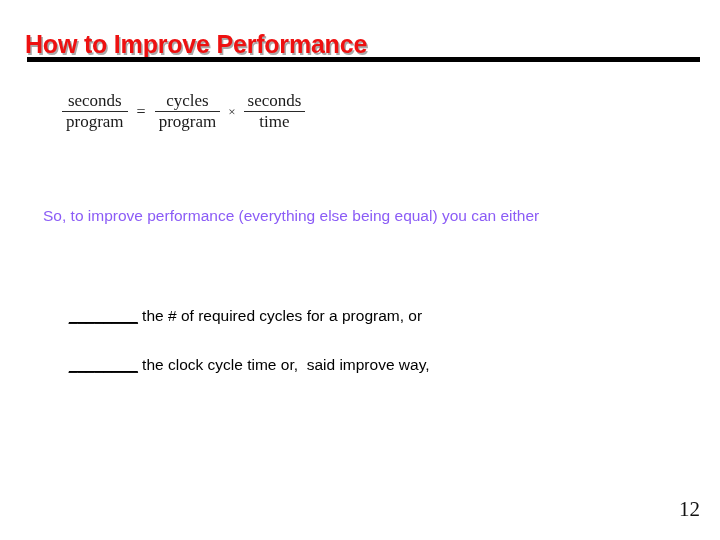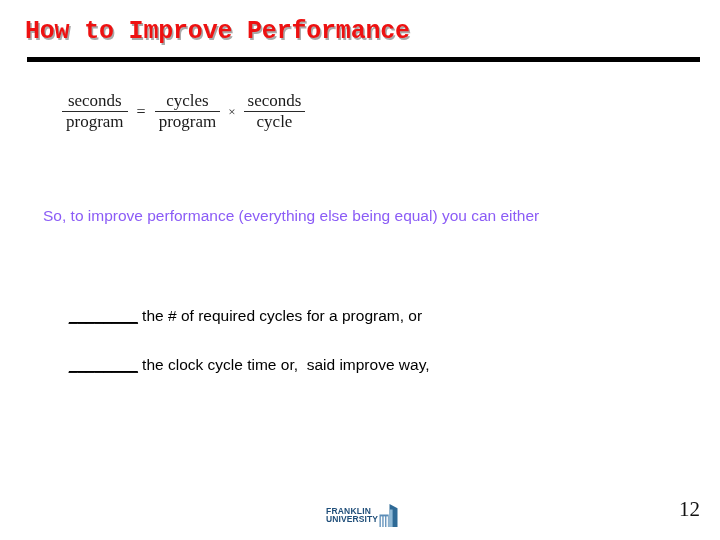--- a/index.html
+++ b/index.html
@@ -18,22 +18,22 @@
   .slide {
     position: absolute;
     inset: 0;
     background: #ffffff;
   }
 
   
   .slide-title {
     position: absolute;
     left: 25px;
-    top: 17px;
-    font-family: Liberation Mono, monospace;
+    top: 30px;
+    font-family: Liberation Sans, sans-serif;
     font-size: 25px;
     font-weight: bold;
     color: #EE1111;
     letter-spacing: -0.2px;
     white-space: nowrap;
     text-shadow: 1.5px 1.5px 0 rgba(140,140,140,0.75);
   }
 
   .title-rule {
     position: absolute;
@@ -177,52 +177,36 @@
       <span class="num">cycles</span>
       <span class="bar"></span>
       <span class="den">program</span>
     </span>
 
     <span class="op times">×</span>
 
     <span class="frac">
       <span class="num">seconds</span>
       <span class="bar"></span>
-      <span class="den">cycle</span>
+      <span class="den">time</span>
     </span>
 
   </div>
 
   <div class="body-block">
 
     <div class="lead">So, to improve performance (everything else being equal) you can either</div>
 
     <div class="blank-line b1">
       <span class="blank">________</span><span> the # of required cycles for a program, or</span>
     </div>
 
     <div class="blank-line b2">
       <span class="blank">________</span><span> the clock cycle time or,  said improve way,</span>
     </div>
 
 
   </div>
 
-  <div class="logo">
-    <span class="logo-words">
-      <span class="w1">FRANKLIN</span>
-      <span class="w2">UNIVERSITY</span>
-    </span>
-    <span class="logo-mark">
-      <svg width="19" height="23" viewBox="0 0 19 23" aria-hidden="true">
-        <path d="M10.5 0 L18.5 4.2 L18.5 23 L10.5 23 Z" fill="#2E6A96"></path>
-        <path d="M10.5 5.5 L13.6 5.5 L13.6 23 L10.5 23 Z" fill="#8FB9D6"></path>
-        <rect x="0.5" y="10.5" width="9.2" height="12.5" fill="#5B8DB8"></rect>
-        <rect x="1.8" y="12.4" width="1.5" height="10.6" fill="#ffffff"></rect>
-        <rect x="4.6" y="12.4" width="1.5" height="10.6" fill="#ffffff"></rect>
-        <rect x="7.4" y="12.4" width="1.5" height="10.6" fill="#ffffff"></rect>
-      </svg>
-    </span>
-  </div>
 
   <div class="page-number">12</div>
 
 </div>
 
 </body></html>

